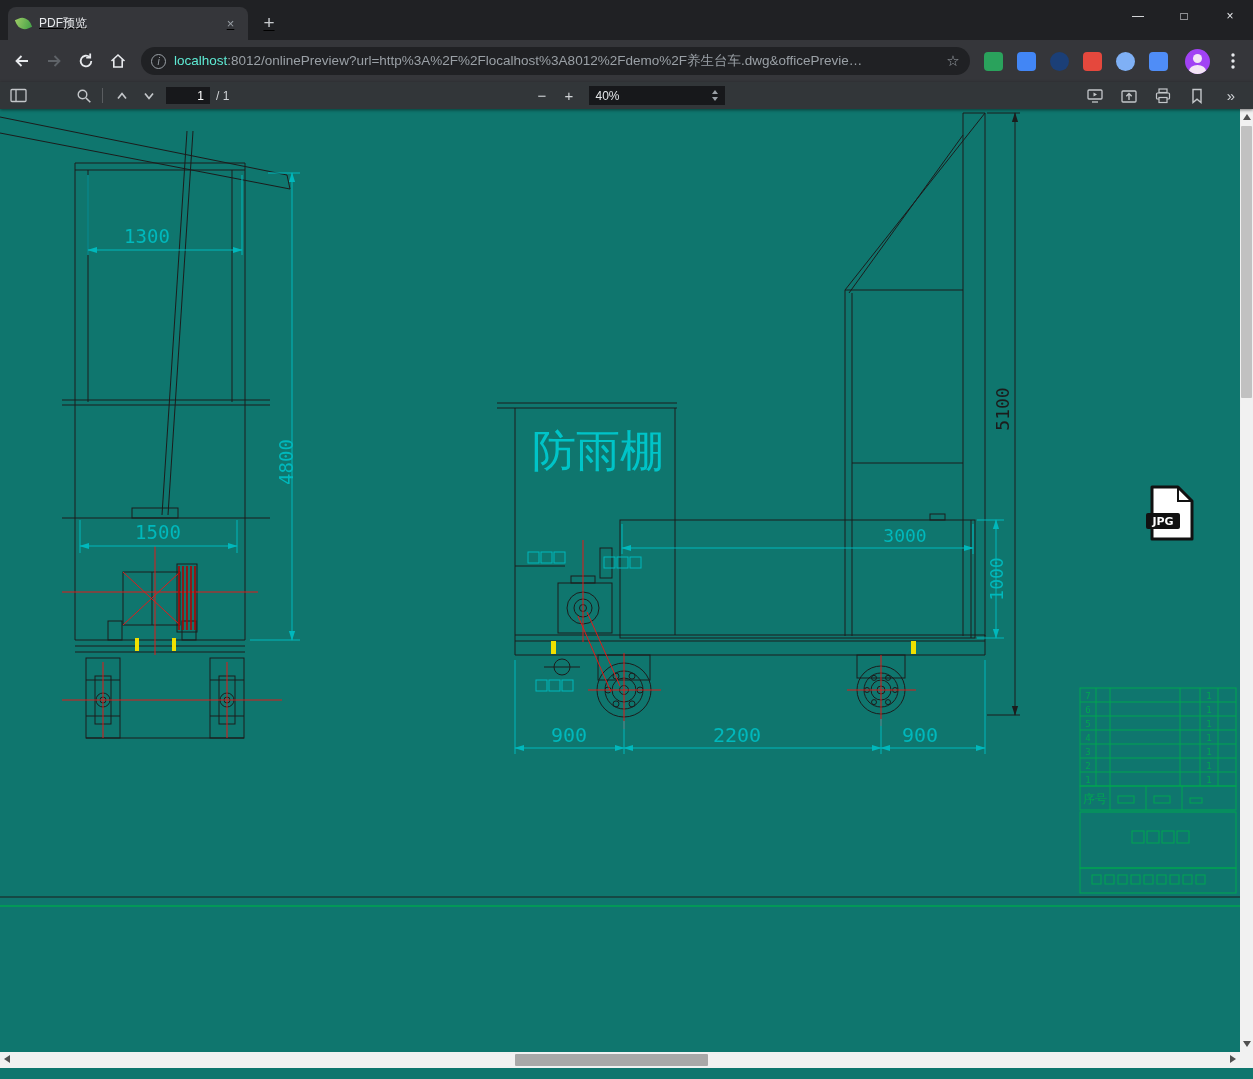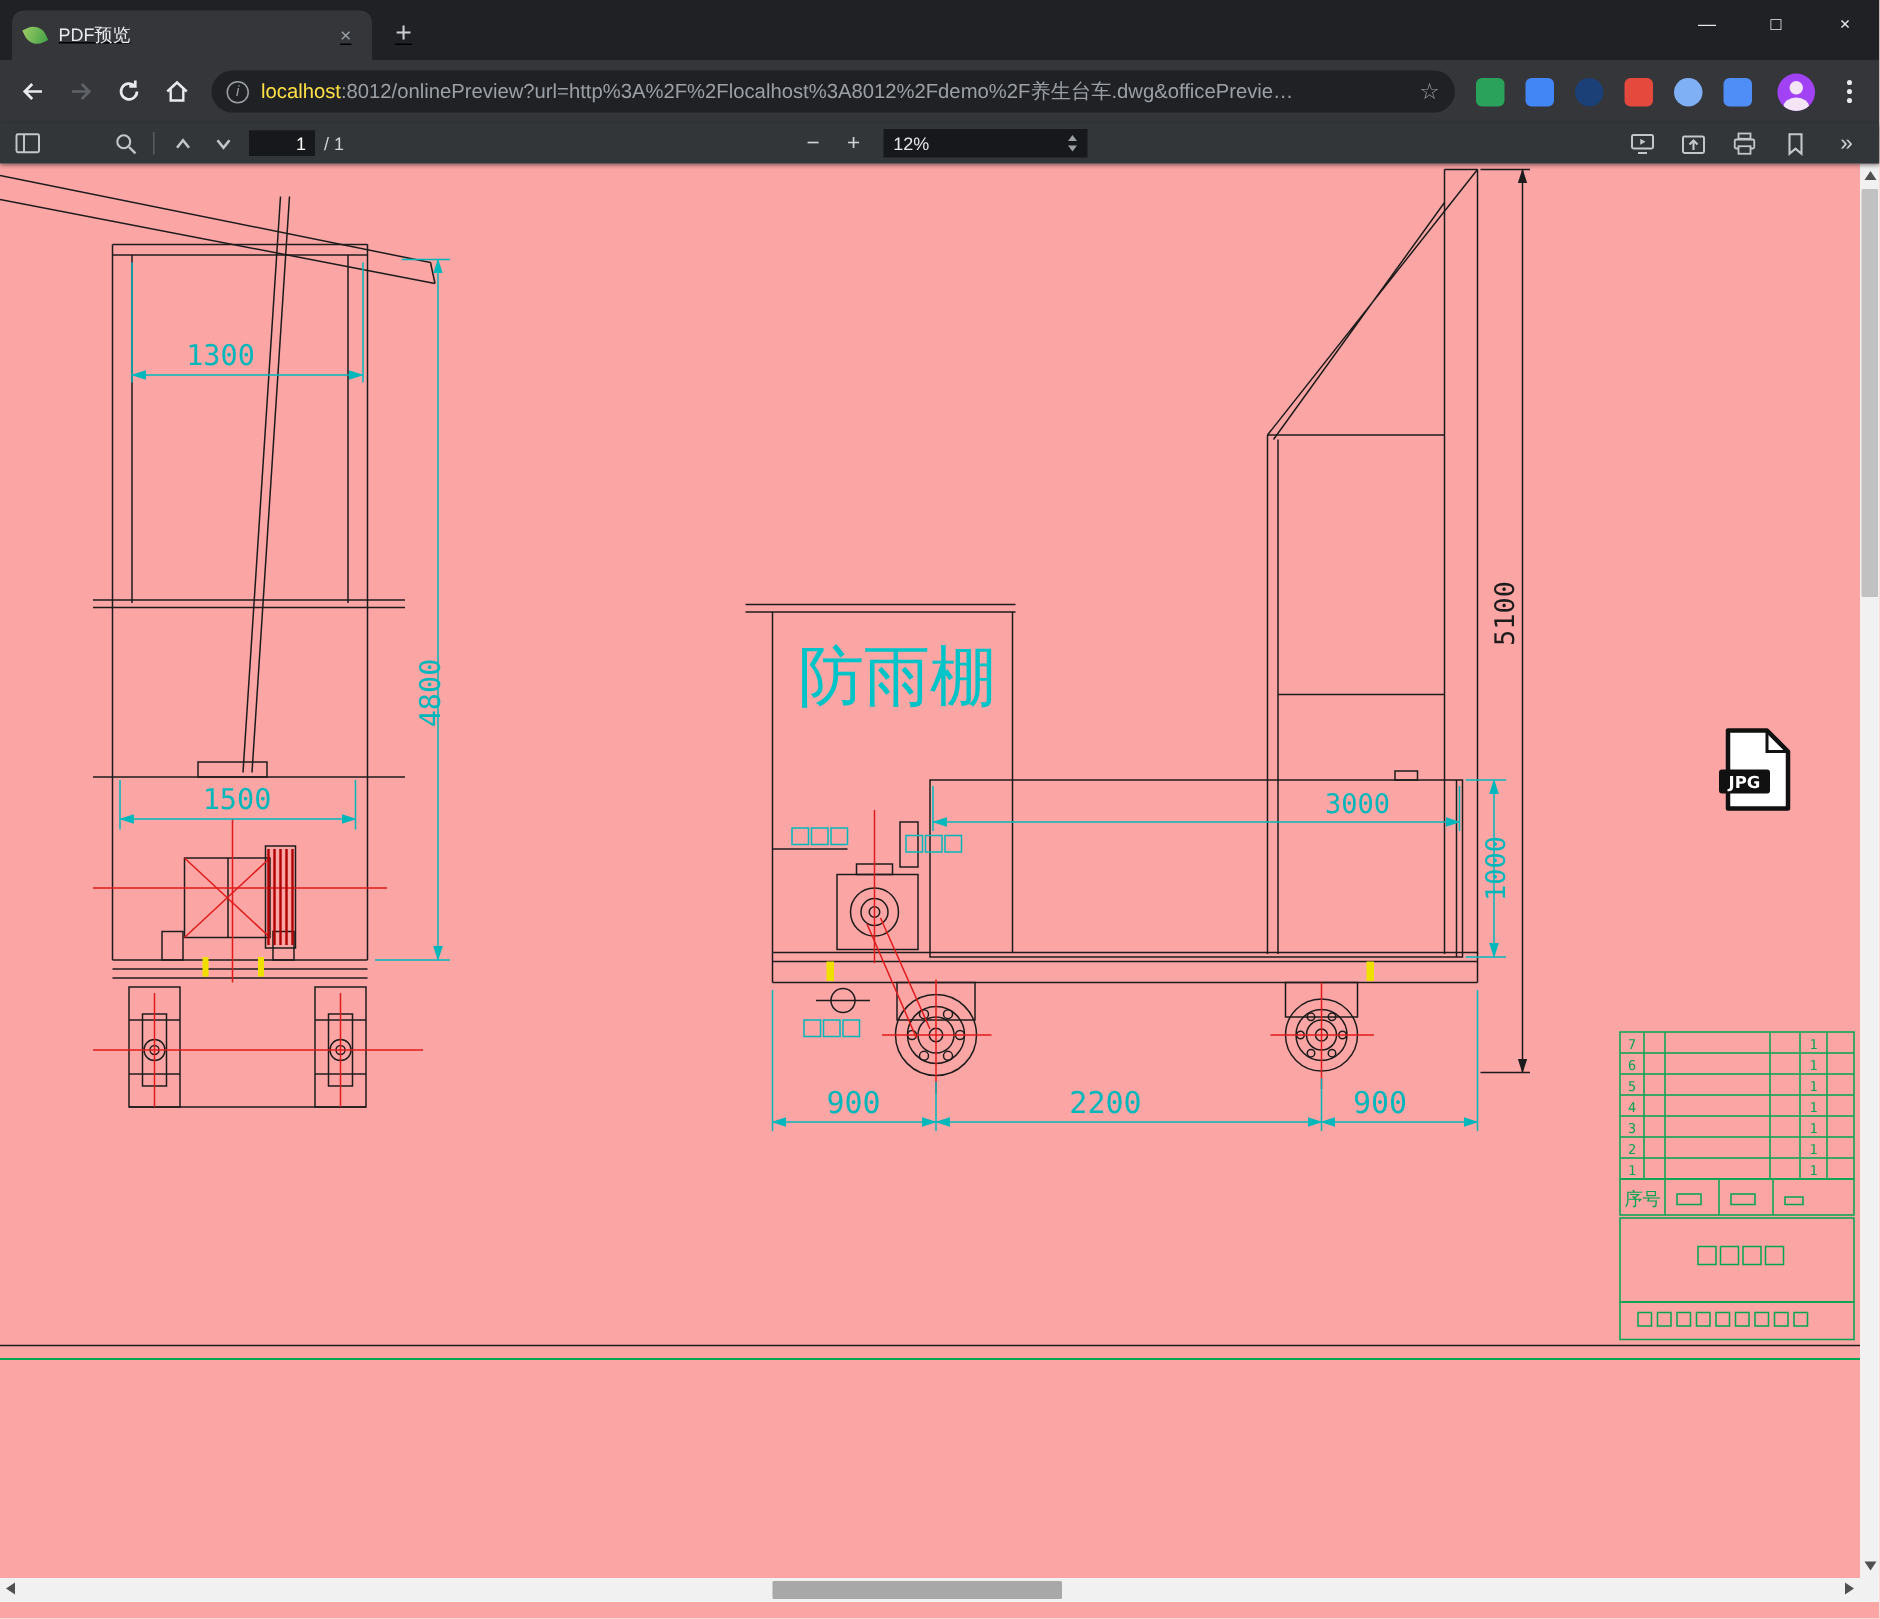--- a/index.html
+++ b/index.html
@@ -15,21 +15,21 @@
   .newtab{width:28px;height:28px;margin:0 0 3px 7px;color:#c8cbce;font-size:19px;display:flex;align-items:center;justify-content:center;border-radius:50%;}
   .win-controls{position:absolute;right:0;top:0;height:32px;display:flex;}
   .win-btn{width:46px;display:flex;align-items:center;justify-content:center;color:#e8eaed;font-size:12px;}
 
   
   .navbar{height:42px;background:#35363a;display:flex;align-items:center;padding:0 6px;flex:0 0 auto;}
   .nav-btn{width:30px;height:30px;border-radius:50%;display:flex;align-items:center;justify-content:center;flex:0 0 auto;margin:0 1px;}
   .addressbar{flex:1;height:28px;background:#202124;border-radius:14px;display:flex;align-items:center;padding:0 4px 0 10px;margin:0 7px;min-width:0;}
   .info-badge{width:15px;height:15px;border:1.5px solid #9aa0a6;border-radius:50%;color:#9aa0a6;font-size:10px;font-style:italic;display:flex;align-items:center;justify-content:center;flex:0 0 auto;margin-right:8px;box-sizing:border-box;}
   .url{font-size:13.5px;color:#9aa0a6;white-space:nowrap;overflow:hidden;text-overflow:ellipsis;flex:1;min-width:0;}
-  .url .host{color:#fde047;}
+  .url .host{color:#5eead4;}
   .star{color:#9aa0a6;font-size:15px;width:26px;text-align:center;flex:0 0 auto;}
   .ext-area{display:flex;align-items:center;flex:0 0 auto;}
   .ext{width:19px;height:19px;margin:0 7px;flex:0 0 auto;}
   .ext.sq{border-radius:4px;}
   .ext.ci{border-radius:50%;}
   .ext-inner{width:9px;height:9px;background:#fff;border-radius:2px;margin:5px auto;}
   .avatar-chip{width:32px;height:32px;border-radius:50%;margin:0 6px;display:flex;align-items:center;justify-content:center;}
   .avatar{width:25px;height:25px;border-radius:50%;background:#a142f4;position:relative;overflow:hidden;}
   .avatar .head{position:absolute;left:8px;top:5px;width:9px;height:9px;border-radius:50%;background:#f3e5f5;}
   .avatar .body{position:absolute;left:4px;top:16px;width:17px;height:12px;border-radius:50% 50% 0 0;background:#f3e5f5;}
@@ -45,21 +45,21 @@
   .zoom-btn{width:27px;height:24px;display:flex;align-items:center;justify-content:center;font-size:15px;color:#d1d4d7;}
   .zoom-select{width:136px;height:19px;background:#17181b;display:flex;align-items:center;padding:0 7px;margin-left:6px;box-sizing:border-box;}
   .zoom-value{flex:1;font-size:12px;color:#e4e6e8;}
   .spin{display:flex;flex-direction:column;gap:3px;}
   .tri-up{width:0;height:0;border-left:3.5px solid transparent;border-right:3.5px solid transparent;border-bottom:4.5px solid #9aa0a6;}
   .tri-down{width:0;height:0;border-left:3.5px solid transparent;border-right:3.5px solid transparent;border-top:4.5px solid #9aa0a6;}
   .tb-right{margin-left:auto;display:flex;align-items:center;gap:7px;padding-right:4px;}
   .more-label{font-size:15px;color:#d1d4d7;letter-spacing:-1px;}
 
   
-  .viewer{position:relative;height:970px;background:#fca5a5;overflow:hidden;flex:0 0 auto;}
+  .viewer{position:relative;height:970px;background:#0f766e;overflow:hidden;flex:0 0 auto;}
   svg.drawing{position:absolute;left:0;top:0;display:block;}
   .cadline{stroke:#1c1c1c;stroke-width:1;fill:none;}
   .cadred{stroke:#e01b1b;stroke-width:1;fill:none;}
   .cadhatch{stroke:#b00000;stroke-width:1.6;fill:none;}
   .cadcyan{stroke:#00b8bc;stroke-width:1;fill:none;}
   .cadgreen{stroke:#00a651;stroke-width:1;fill:none;}
   .dtxt{fill:#00b8bc;font-family:"DejaVu Sans Mono",monospace;font-size:19px;}
   .dtxt18{fill:#00b8bc;font-family:"DejaVu Sans Mono",monospace;font-size:18px;}
   .dtxt20{fill:#00b8bc;font-family:"DejaVu Sans Mono",monospace;font-size:20px;}
   .ktxt{fill:#1c1c1c;font-family:"DejaVu Sans Mono",monospace;font-size:18px;}
@@ -176,21 +176,21 @@
           <path d="M3,4.5 L7,9.5 L11,4.5" stroke="#c4c7ca" stroke-width="1.7" fill="none"></path>
         </svg>
     </div>
     <input class="page-input" readonly="" value="1" style="">
     <span class="page-total">/ 1</span>
 
     <div class="tb-center">
       <div class="zoom-btn">−</div>
       <div class="zoom-btn">+</div>
       <div class="zoom-select">
-        <span class="zoom-value">12%</span>
+        <span class="zoom-value">40%</span>
         <span class="spin">
             <span class="tri-up"></span>
             <span class="tri-down"></span>
           </span>
       </div>
     </div>
 
     <div class="tb-right">
       <div class="tb-btn">
         <svg width="16" height="14" viewBox="0 0 16 14">

